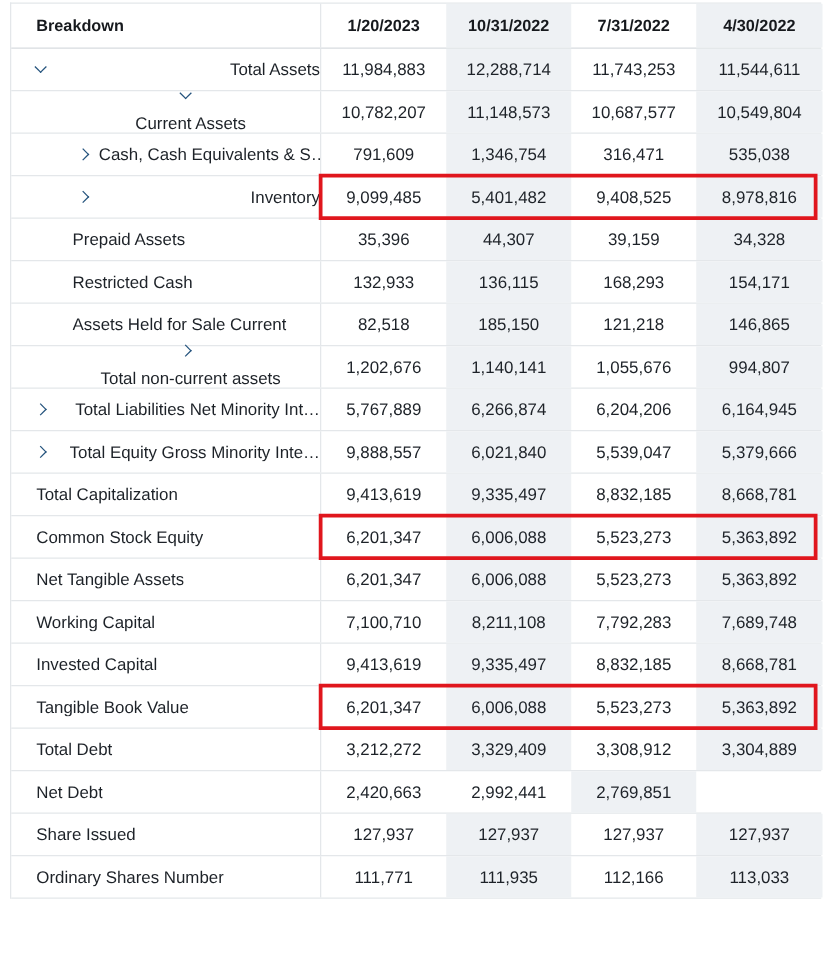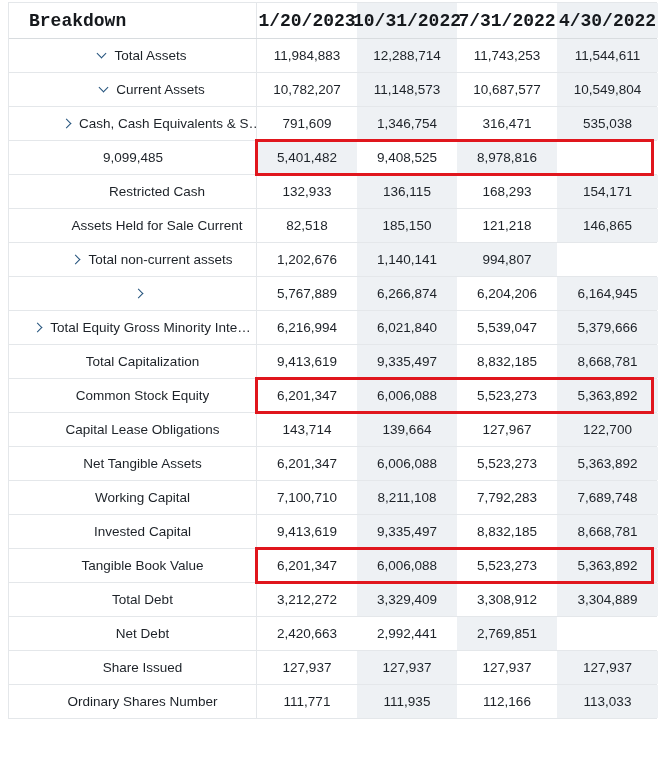--- a/index.html
+++ b/index.html
@@ -12,26 +12,26 @@
   }
   *{box-sizing:border-box;margin:0;padding:0;}
   html,body{width:666px;height:765px;overflow:hidden;background:#fff;
     font-family:"Liberation Sans","DejaVu Sans",sans-serif;color:var(--txt);}
   .table{position:absolute;left:8px;top:2px;width:649px;
     border-top:1px solid var(--border);border-left:1px solid var(--border);}
   .hrow,.row{display:grid;grid-template-columns:248px 100px 100px 100px 101px;align-items:stretch;}
   .hrow{height:36px;border-bottom:1px solid var(--border-strong);}
   .row{height:34px;border-bottom:1px solid var(--border);position:relative;}
   .cell{display:flex;align-items:center;justify-content:center;font-size:13.5px;}
-  .labelcell{justify-content:center;border-right:1px solid var(--border);}
+  .labelcell{justify-content:space-between;border-right:1px solid var(--border);}
   .alt{background:var(--shade);}
-  .hcell{font-weight:bold;font-size:18px;color:#16191d;font-family:Liberation Mono, monospace;}
+  .hcell{font-weight:bold;font-size:13px;color:#16191d;}
   .hlabel{padding-left:20px;justify-content:flex-start;}
   .lv1{padding-left:20px;}
-  .lv2{padding-left:40px;}
+  .lv2{padding-left:40px;flex-direction:column;}
   .lv3{padding-left:54px;}
   .lv3.noarrow{padding-left:49px;}
   .chev{display:inline-block;width:7px;height:7px;flex:0 0 auto;
     border-right:1.6px solid var(--chev);border-bottom:1.6px solid var(--chev);margin-right:9px;}
   .chev.down{transform:translateY(-2px) rotate(45deg);}
   .chev.right{transform:rotate(-45deg);}
   .labeltext{white-space:nowrap;overflow:hidden;}
   .hlbox{position:absolute;left:246px;right:3px;top:-2px;bottom:-2px;
     border:3px solid var(--hl);pointer-events:none;z-index:2;}
   .num{white-space:nowrap;}
@@ -72,28 +72,41 @@
         <div class="cell labelcell lv3">
           <span class="chev right"></span>
           <span class="labeltext">Cash, Cash Equivalents &amp; S…</span>
         </div>
         <div class="cell num">791,609</div>
         <div class="cell num alt">1,346,754</div>
         <div class="cell num">316,471</div>
         <div class="cell num alt">535,038</div>
       </div>
       <div class="row">
+        <div class="cell labelcell lv3">
+          <span class="chev right"></span>
+          <span class="labeltext">Inventory</span>
+        </div>
         <div class="cell num">9,099,485</div>
         <div class="cell num alt">5,401,482</div>
         <div class="cell num">9,408,525</div>
         <div class="cell num alt">8,978,816</div>
         <div class="hlbox"></div>
       </div>
       <div class="row">
         <div class="cell labelcell lv3 noarrow">
+          <span class="labeltext">Prepaid Assets</span>
+        </div>
+        <div class="cell num">35,396</div>
+        <div class="cell num alt">44,307</div>
+        <div class="cell num">39,159</div>
+        <div class="cell num alt">34,328</div>
+      </div>
+      <div class="row">
+        <div class="cell labelcell lv3 noarrow">
           <span class="labeltext">Restricted Cash</span>
         </div>
         <div class="cell num">132,933</div>
         <div class="cell num alt">136,115</div>
         <div class="cell num">168,293</div>
         <div class="cell num alt">154,171</div>
       </div>
       <div class="row">
         <div class="cell labelcell lv3 noarrow">
           <span class="labeltext">Assets Held for Sale Current</span>
@@ -103,37 +116,39 @@
         <div class="cell num">121,218</div>
         <div class="cell num alt">146,865</div>
       </div>
       <div class="row">
         <div class="cell labelcell lv2">
           <span class="chev right"></span>
           <span class="labeltext">Total non-current assets</span>
         </div>
         <div class="cell num">1,202,676</div>
         <div class="cell num alt">1,140,141</div>
+        <div class="cell num">1,055,676</div>
         <div class="cell num alt">994,807</div>
       </div>
       <div class="row">
         <div class="cell labelcell lv1">
           <span class="chev right"></span>
+          <span class="labeltext">Total Liabilities Net Minority Int…</span>
         </div>
         <div class="cell num">5,767,889</div>
         <div class="cell num alt">6,266,874</div>
         <div class="cell num">6,204,206</div>
         <div class="cell num alt">6,164,945</div>
       </div>
       <div class="row">
         <div class="cell labelcell lv1">
           <span class="chev right"></span>
           <span class="labeltext">Total Equity Gross Minority Inte…</span>
         </div>
-        <div class="cell num">6,216,994</div>
+        <div class="cell num">9,888,557</div>
         <div class="cell num alt">6,021,840</div>
         <div class="cell num">5,539,047</div>
         <div class="cell num alt">5,379,666</div>
       </div>
       <div class="row">
         <div class="cell labelcell lv1 noarrow">
           <span class="labeltext">Total Capitalization</span>
         </div>
         <div class="cell num">9,413,619</div>
         <div class="cell num alt">9,335,497</div>
@@ -145,29 +160,20 @@
           <span class="labeltext">Common Stock Equity</span>
         </div>
         <div class="cell num">6,201,347</div>
         <div class="cell num alt">6,006,088</div>
         <div class="cell num">5,523,273</div>
         <div class="cell num alt">5,363,892</div>
         <div class="hlbox"></div>
       </div>
       <div class="row">
         <div class="cell labelcell lv1 noarrow">
-          <span class="labeltext">Capital Lease Obligations</span>
-        </div>
-        <div class="cell num">143,714</div>
-        <div class="cell num alt">139,664</div>
-        <div class="cell num">127,967</div>
-        <div class="cell num alt">122,700</div>
-      </div>
-      <div class="row">
-        <div class="cell labelcell lv1 noarrow">
           <span class="labeltext">Net Tangible Assets</span>
         </div>
         <div class="cell num">6,201,347</div>
         <div class="cell num alt">6,006,088</div>
         <div class="cell num">5,523,273</div>
         <div class="cell num alt">5,363,892</div>
       </div>
       <div class="row">
         <div class="cell labelcell lv1 noarrow">
           <span class="labeltext">Working Capital</span>

